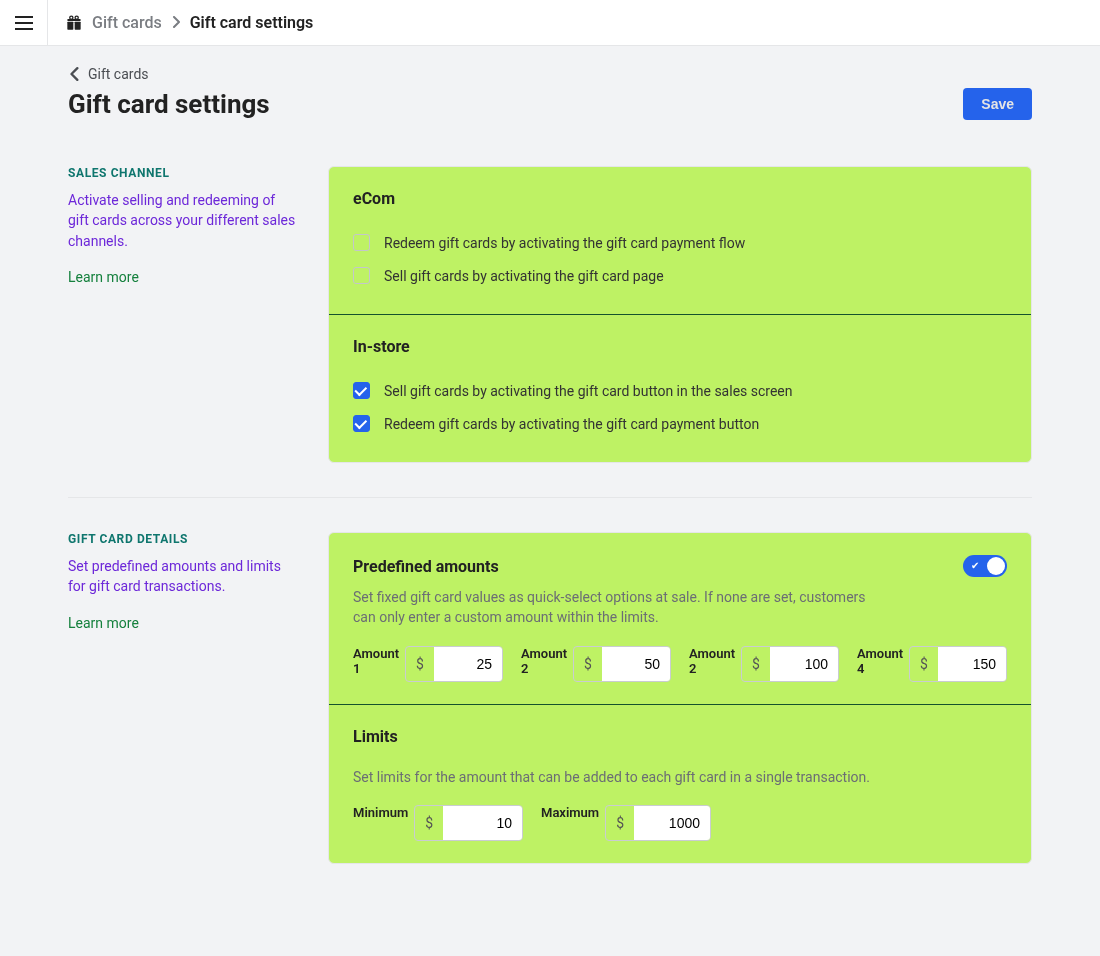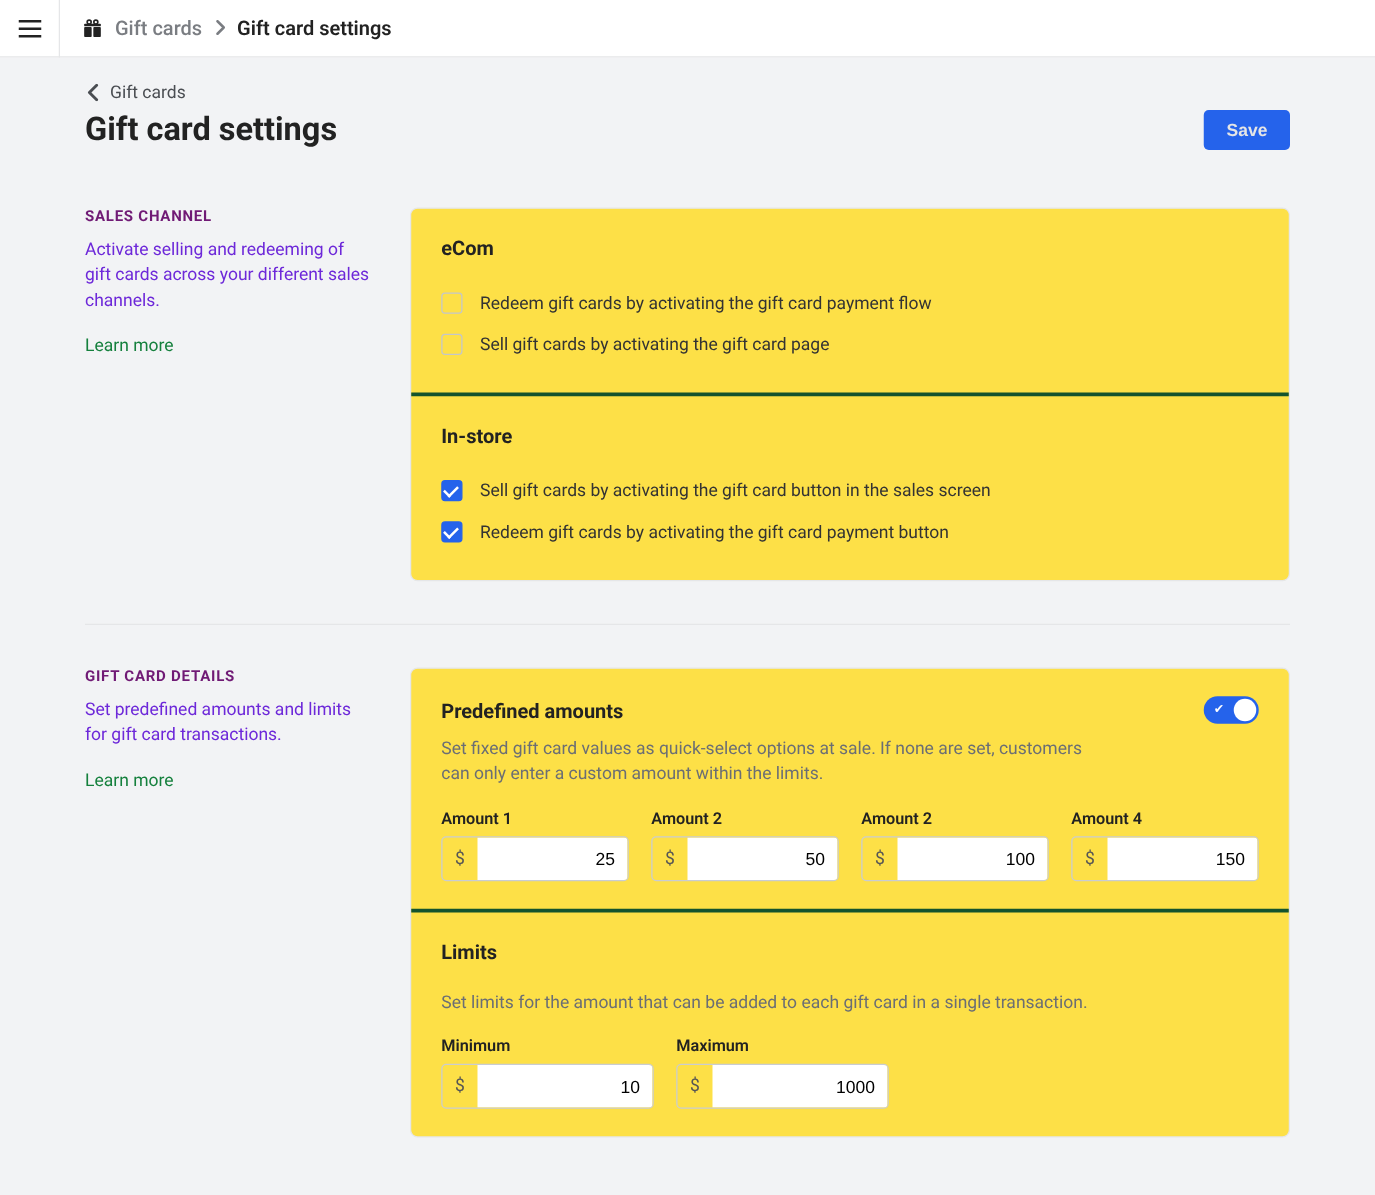--- a/index.html
+++ b/index.html
@@ -55,32 +55,32 @@
   h1 { font-size:26px; font-weight:700; }
   .save-btn {
     background:#2563eb; color:#e5e5e5; border:none;
     padding:8px 18px; border-radius:4px; font-size:14px; font-weight:600; cursor:pointer;
   }
   .section { display:flex; gap:30px; }
   .section + .section { margin-top: 34px; padding-top: 34px; border-top:1px solid #e5e6e8; }
   .sidecol { width: 230px; flex:0 0 230px; }
   .sidecol h3 {
     font-size:12px; font-weight:700; letter-spacing:0.6px;
-    text-transform:uppercase; color:#701a75; margin-bottom:10px;
+    text-transform:uppercase; color:#0f766e; margin-bottom:10px;
   }
   .sidecol p { font-size:14px; color:#6d28d9; line-height:1.45; margin-bottom:18px; }
   .learn { color:#15803d; font-size:14px; cursor:pointer; }
   .card {
     flex:1;
-    background:#fde047;
+    background:#bef264;
     border:1px solid #e5e6e8;
     border-radius:6px;
   }
   .card-section { padding:22px 24px; }
-  .card-section + .card-section { border-top:3px solid #14532d; }
+  .card-section + .card-section { border-top:1px solid #14532d; }
   .card-section h4 { font-size:16px; font-weight:700; margin-bottom:18px; }
   .card-head { display:flex; align-items:center; justify-content:space-between; }
   .card-head h4 { margin-bottom:0; }
   .subtext { font-size:14px; color:#6b6e74; line-height:1.45; margin:10px 0 18px; max-width:520px; }
   .check-row { display:flex; align-items:center; gap:14px; padding:8px 0; }
   .checkbox {
     width:17px; height:17px; border:1.5px solid #c3c6cb; border-radius:3px;
     display:flex; align-items:center; justify-content:center; cursor:pointer; flex:0 0 17px;
   }
   .checkbox.checked { background:#2563eb; border-color:#2563eb; }
@@ -93,21 +93,21 @@
     width:44px; height:22px; background:#2563eb; border-radius:11px; position:relative; cursor:pointer;
     display:flex; align-items:center;
   }
   .toggle .tick {
     position:absolute; left:8px; color:#fff; font-size:10px; line-height:1;
   }
   .toggle .knob {
     width:18px; height:18px; background:#fff; border-radius:50%; position:absolute; right:2px;
   }
   .amount-row { display:flex; gap:18px; flex-wrap:wrap; }
-  .field { display:flex; flex-direction:column; gap:6px; width:150px; }
+  .field { display:flex; flex-direction:row; gap:6px; width:150px; }
   .field.wide { width:170px; }
   .field label { font-size:13px; font-weight:600; color:#222; }
   .dollar-input {
     display:flex; align-items:center;
     border:1px solid #c9ccd1; border-radius:4px; height:36px; overflow:hidden;
   }
   .dollar-input .sym { padding:0 10px; color:#555; }
   .dollar-input input {
     border:none; outline:none; text-align:right; width:100%; padding-right:10px;
     font-size:14px; height:100%;

